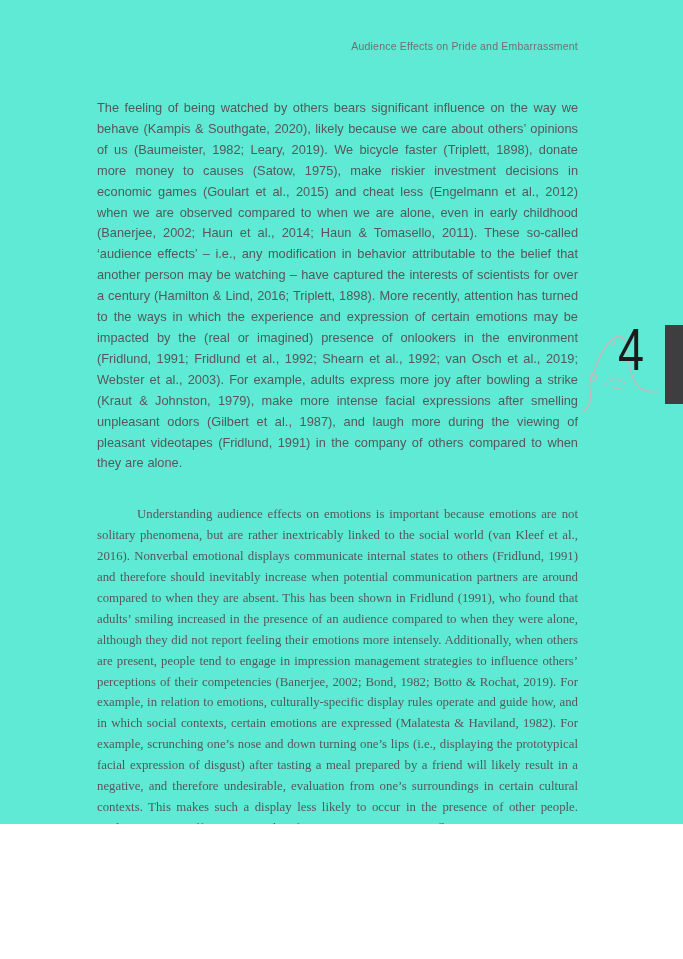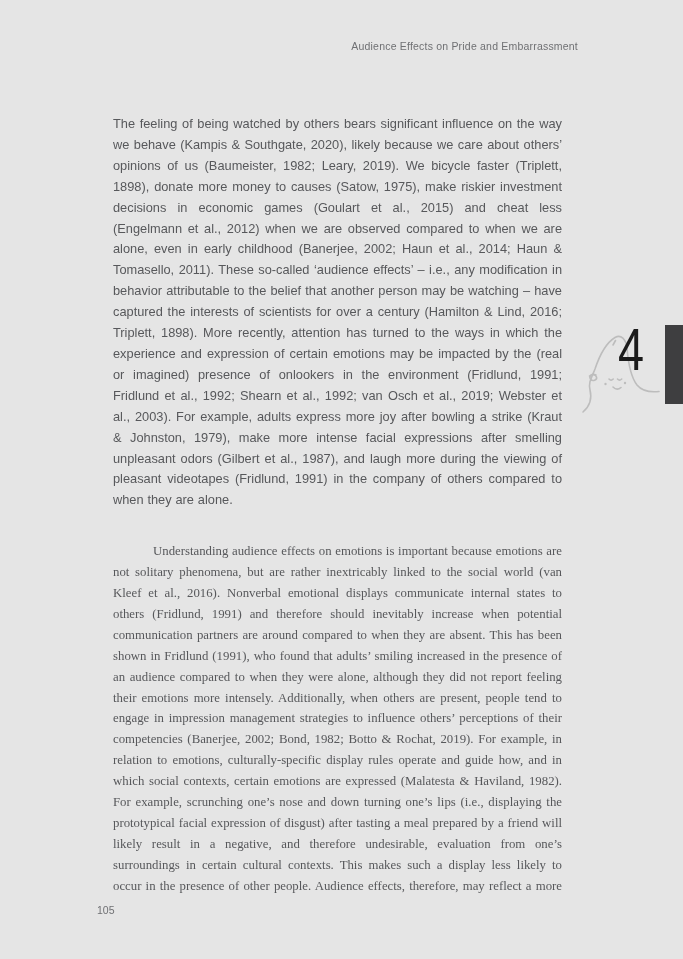--- a/index.html
+++ b/index.html
@@ -3,22 +3,22 @@
 <meta charset="utf-8">
 <style>
   html, body {
     margin: 0;
     padding: 0;
     background: #ffffff;
   }
   .page {
     position: relative;
     width: 683px;
-    height: 959px;
-    background: #e5e5e5;
+    height: 824px;
+    background: #5eead4;
     overflow: hidden;
     font-family: "Liberation Sans", sans-serif;
   }
   .running-header {
     position: absolute;
     top: 40px;
     left: 97px;
     width: 481px;
     text-align: right;
     font-size: 10.5px;
@@ -30,21 +30,21 @@
     top: 98px;
     left: 97px;
     width: 481px;
     color: #57585b;
     font-size: 12.8px;
     line-height: 20.9px;
     text-align: justify;
     word-spacing: 0.3px;
   }
   .body-text p {
-    margin: 16px;
+    margin: 0;
   }
   .para-2 {
     margin-top: 30px !important;
     text-indent: 40px;
     text-align-last: justify;
     font-family: Liberation Serif, serif;
   }
   .chapter-ornament {
     position: absolute;
     left: 580px;

